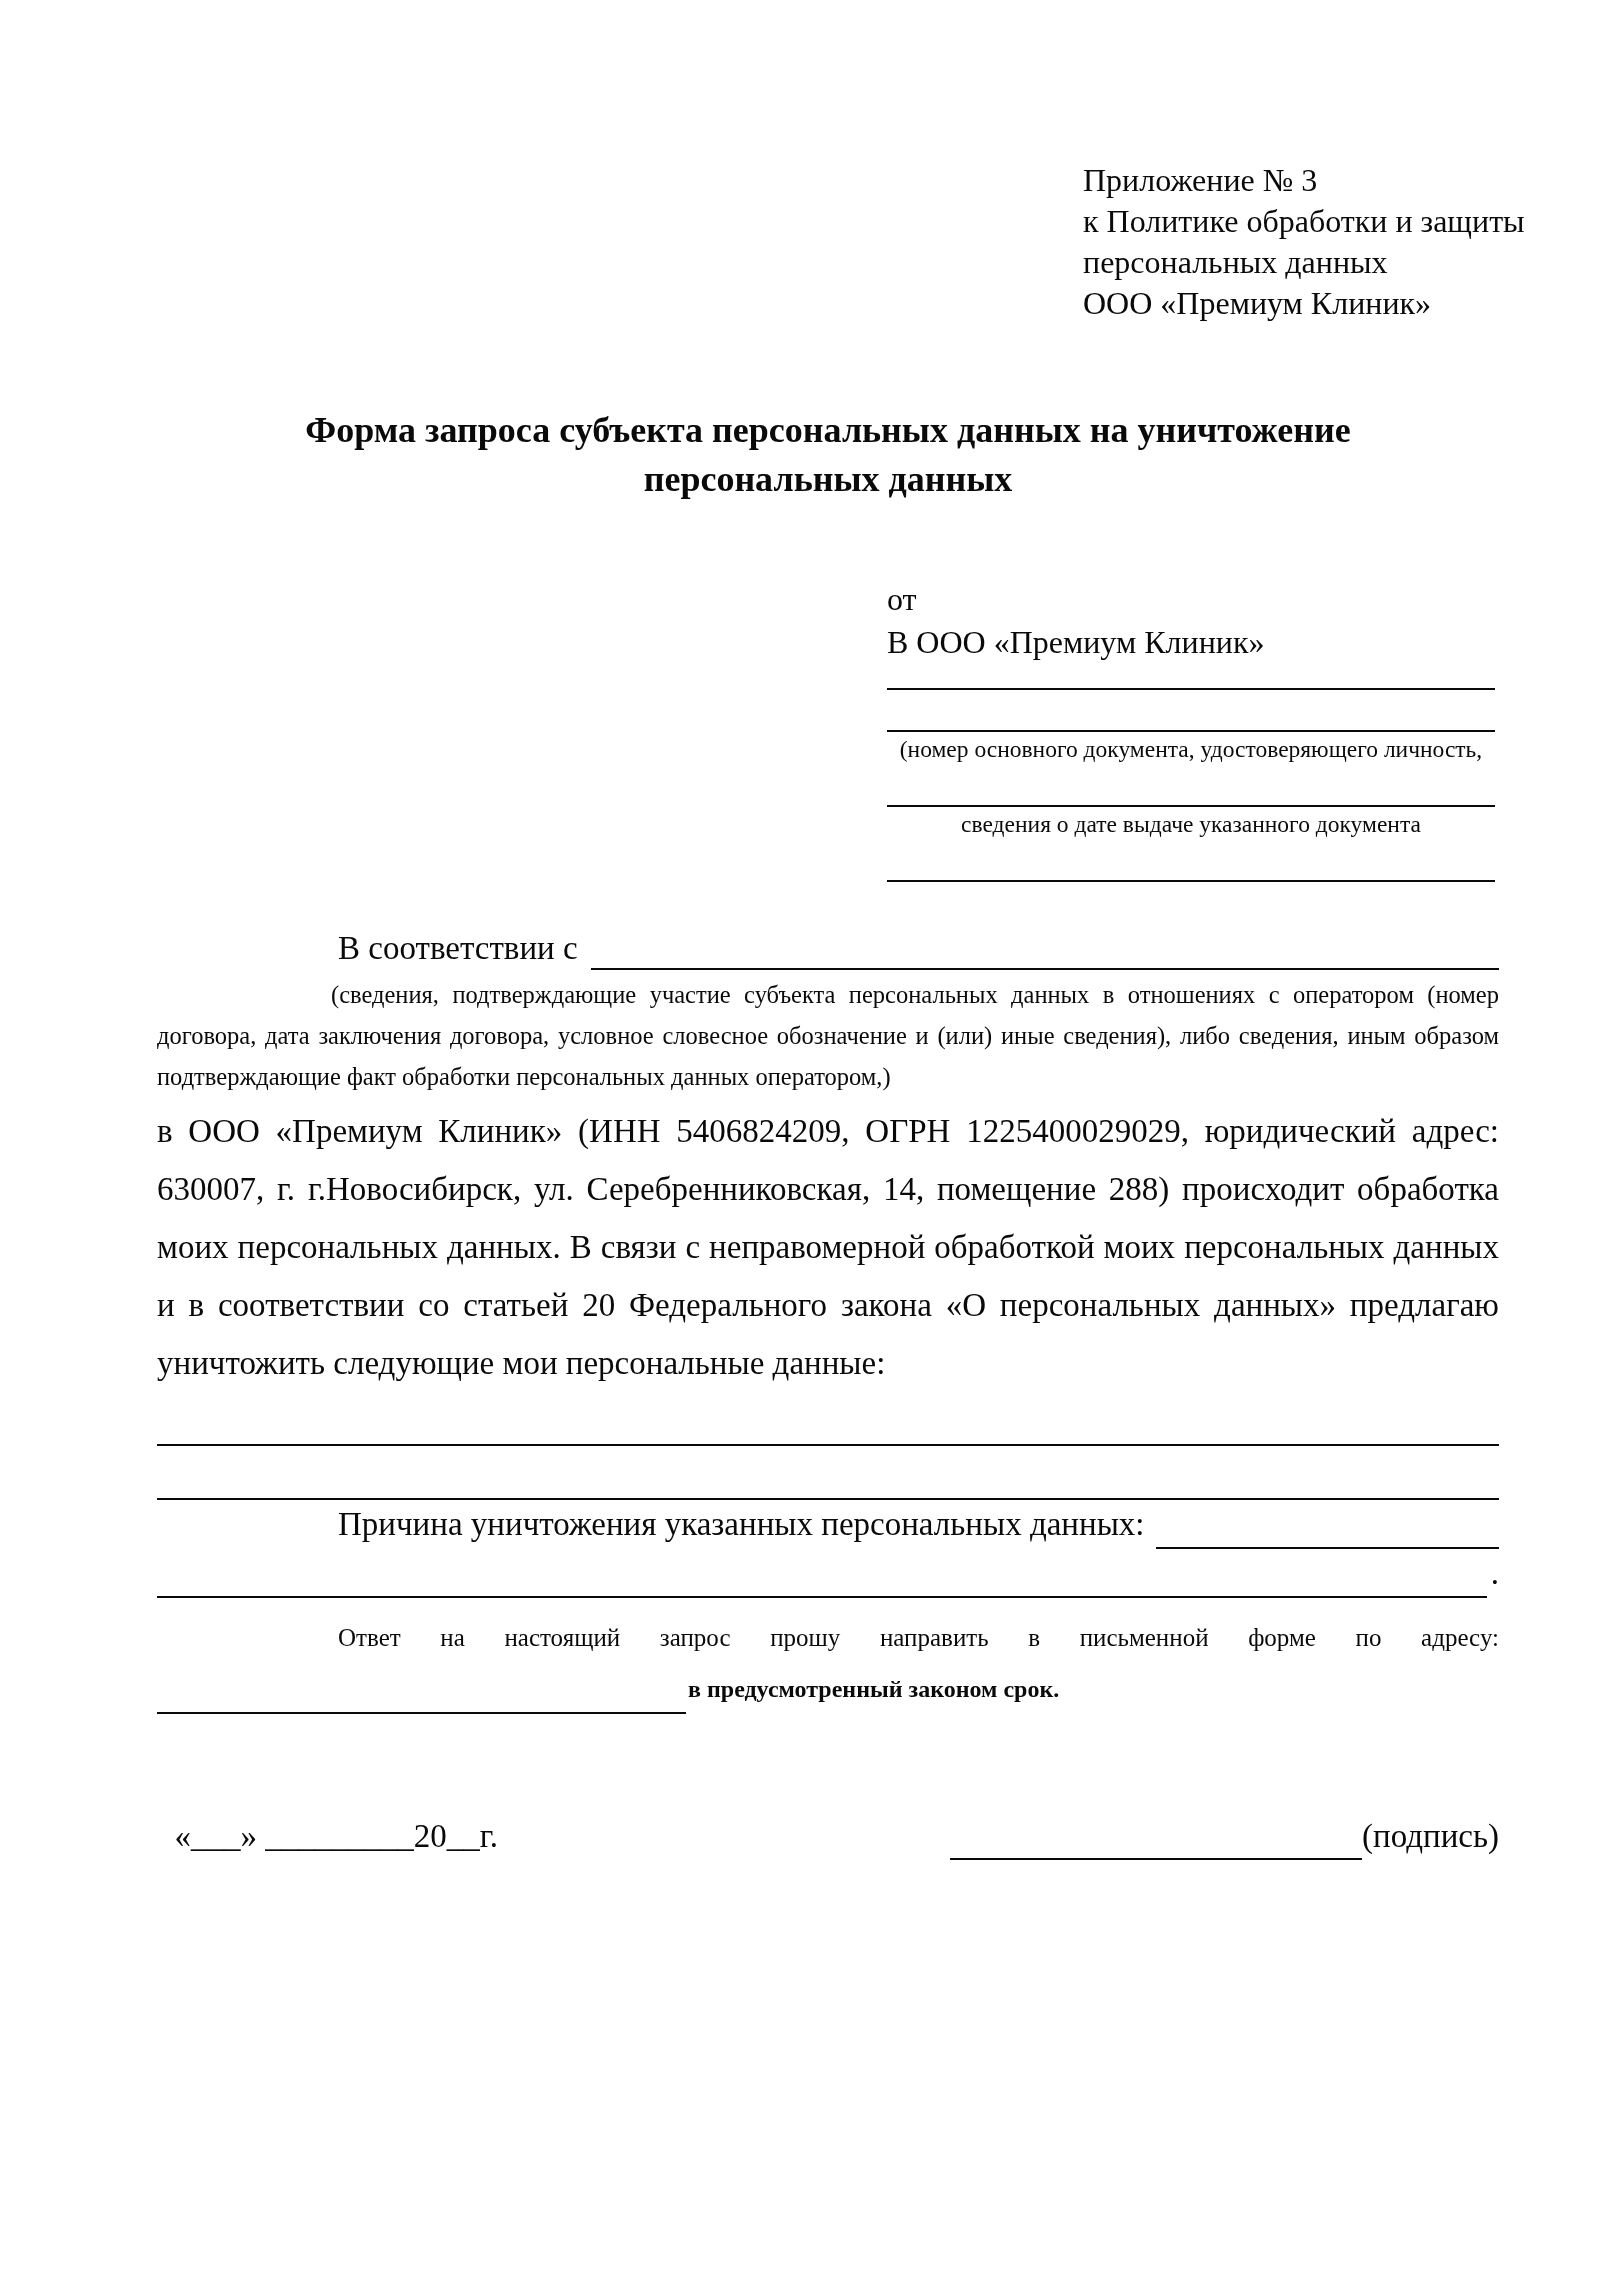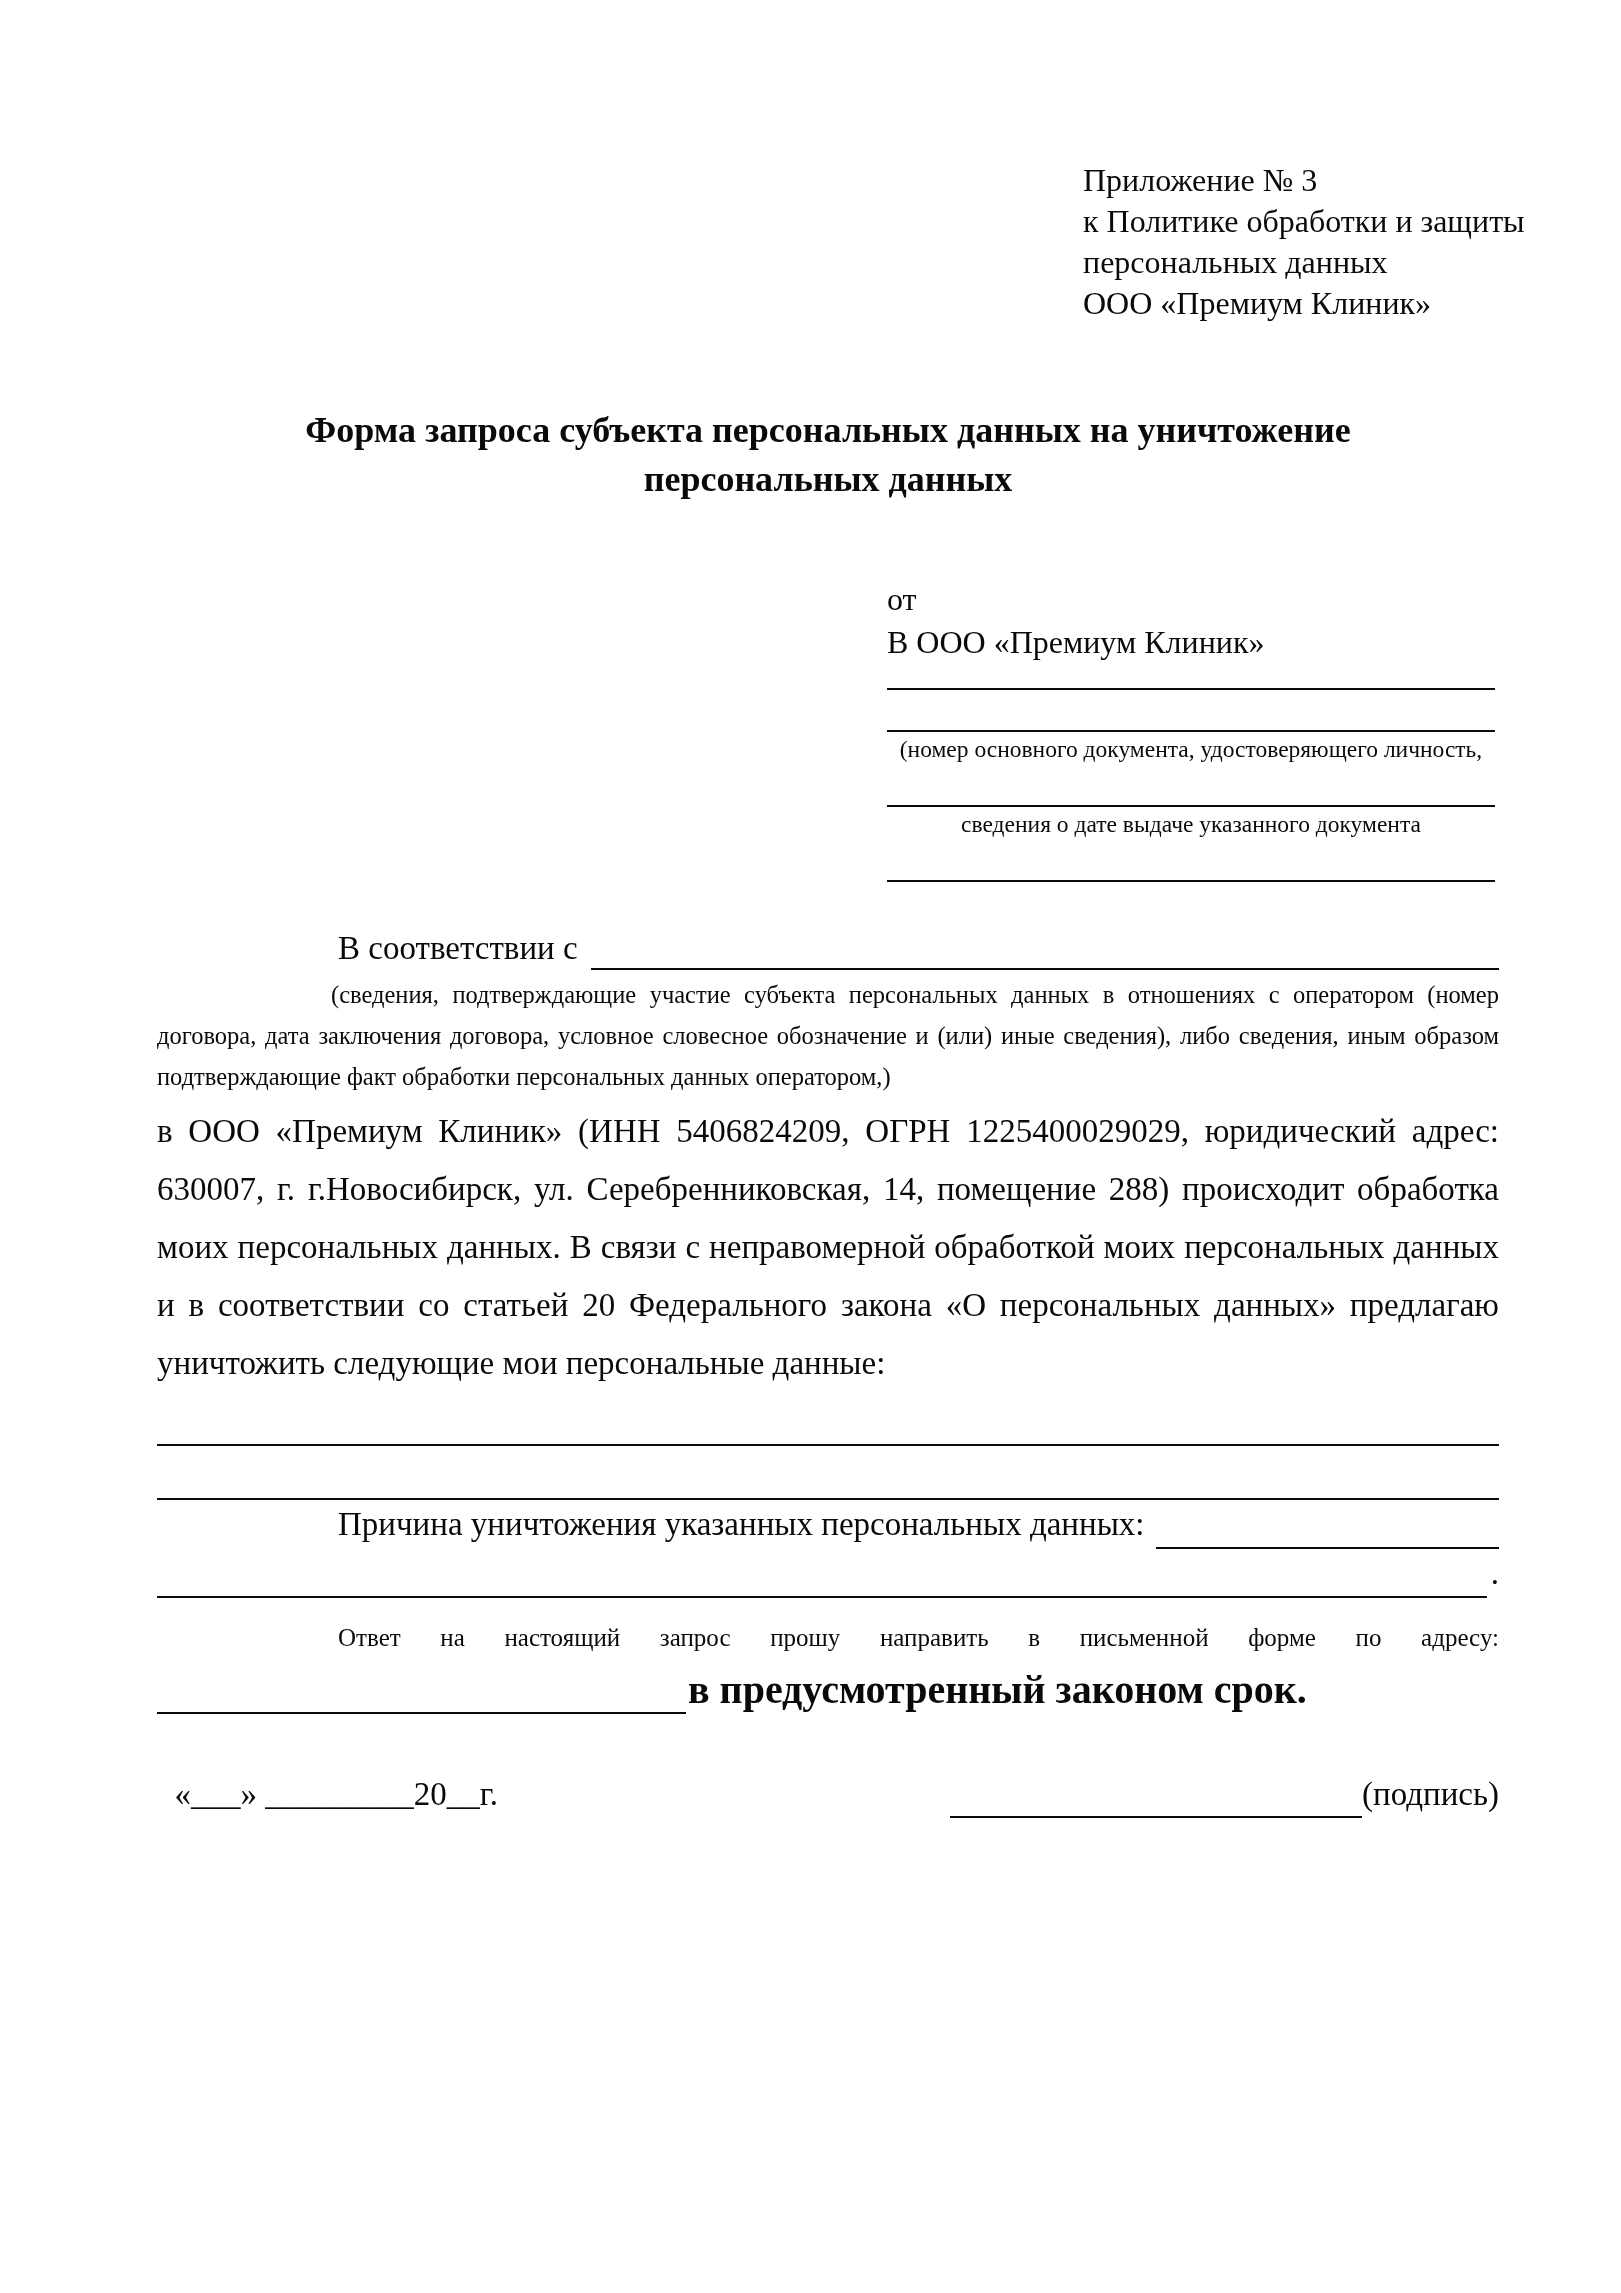--- a/index.html
+++ b/index.html
@@ -109,35 +109,35 @@
     line-height: 51px;
     text-align: justify;
     -moz-text-align-last: justify;
     text-align-last: justify;
     padding-left: 181px;
     margin-top: 14px;
   }
   .tail-row {
     display: flex;
     align-items: flex-end;
-    font-size: 40px;
+    font-size: 24px;
     line-height: 49px;
     margin-top: 2px;
   }
   .tail-row .fill { width: 529px; flex: 0 0 auto; height: 45px; }
   .tail-row .tail-text { font-weight: bold; flex: 0 0 auto; padding-left: 2px; }
   
   .sign-row {
     display: flex;
     align-items: flex-end;
     margin-top: 57px;
     font-size: 33px;
     line-height: 47px;
   }
-  .sign-row .date-part { flex: 0 0 auto; margin-left: 17.6px; white-space: nowrap; }
+  .sign-row .date-part { flex: 0 0 auto; margin-left: 17.6px; white-space: nowrap; margin-top: 42px; }
   .sign-row .spacer { flex: 1 1 auto; }
   .sign-row .sig-line { width: 412px; flex: 0 0 auto; height: 41px; }
   .sign-row .sig-caption { flex: 0 0 auto; white-space: nowrap; }
 </style>
 </head>
 <body>
 
 <div class="page">
 
   <div class="appendix">

